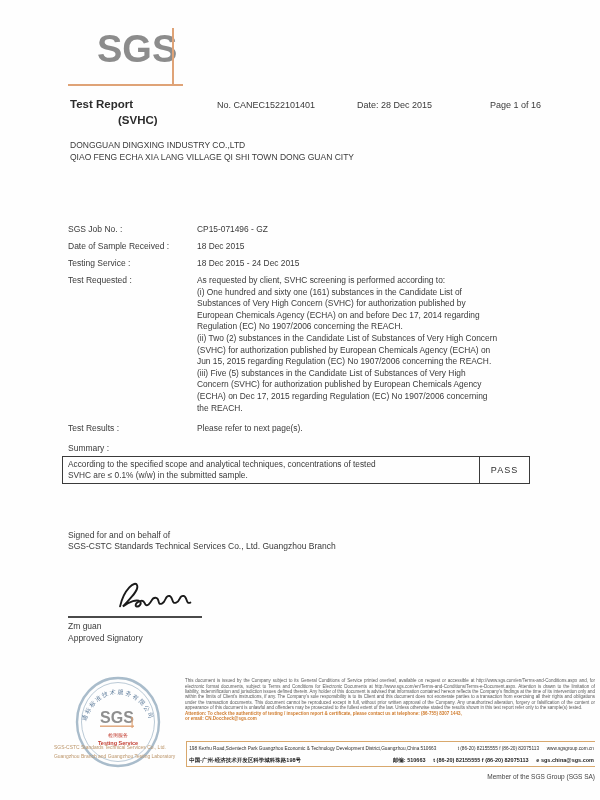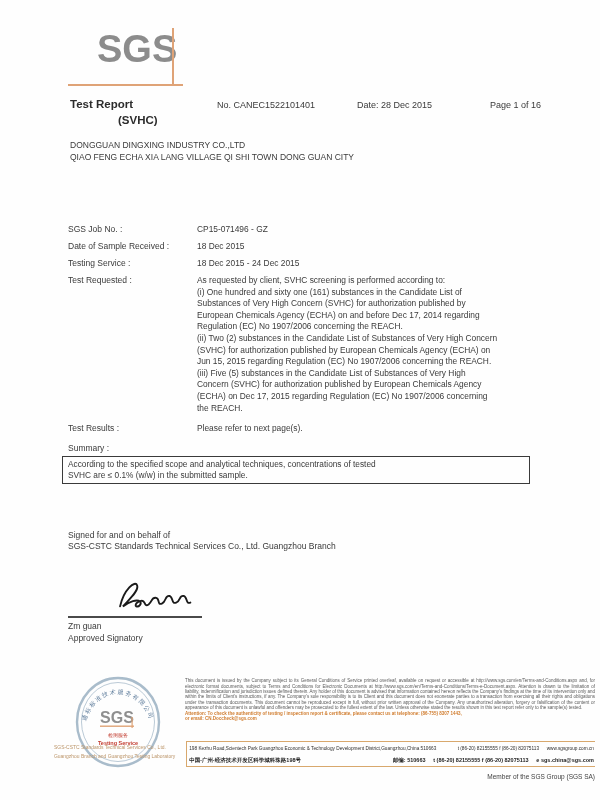--- a/index.html
+++ b/index.html
@@ -124,20 +124,21 @@
   </div>
   <div class="row row5">
     <span class="lbl">Test Results :</span>
     <span class="val">Please refer to next page(s).</span>
   </div>
 
   <div class="summary-label">Summary :</div>
   <div class="summary-box">
     <div class="summary-cell-text">According to the specified scope and analytical techniques, concentrations of tested
 SVHC are ≤ 0.1% (w/w) in the submitted sample.</div>
+    <div class="summary-cell-result">PASS</div>
   </div>
 
   <div class="signed-1">Signed for and on behalf of</div>
   <div class="signed-2">SGS-CSTC Standards Technical Services Co., Ltd. Guangzhou Branch</div>
 
   <svg class="signature-svg" width="95" height="38" viewBox="0 0 95 40">
     <path d="M6,32 C10,14 22,4 24,10 C26,16 14,26 9,32 C16,27 24,24 27,27 C29,29 26,33 23,32 C21,31 24,26 29,26 C33,26 31,33 36,30 C40,27 39,22 44,23 C48,24 45,31 50,29 C55,27 53,20 58,21 C62,22 60,30 65,28 C70,26 68,20 73,21 C77,22 75,30 80,28" stroke="#1a1a1a" stroke-width="2" fill="none" stroke-linecap="round"></path>
   </svg>
   <div class="sig-underline"></div>
   <div class="sig-name">Zm guan</div>

